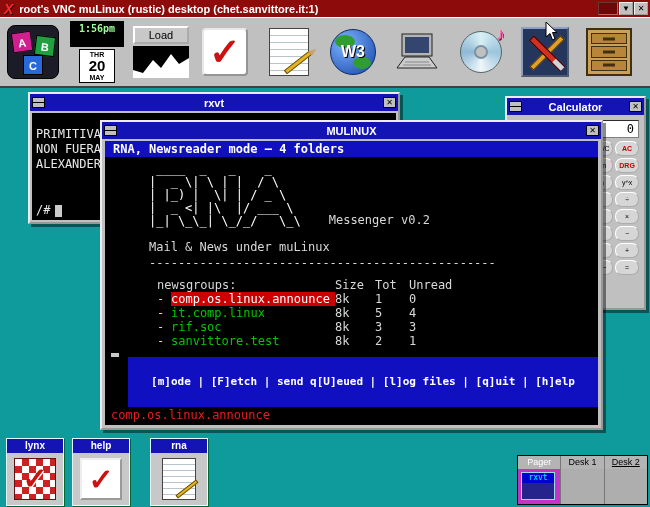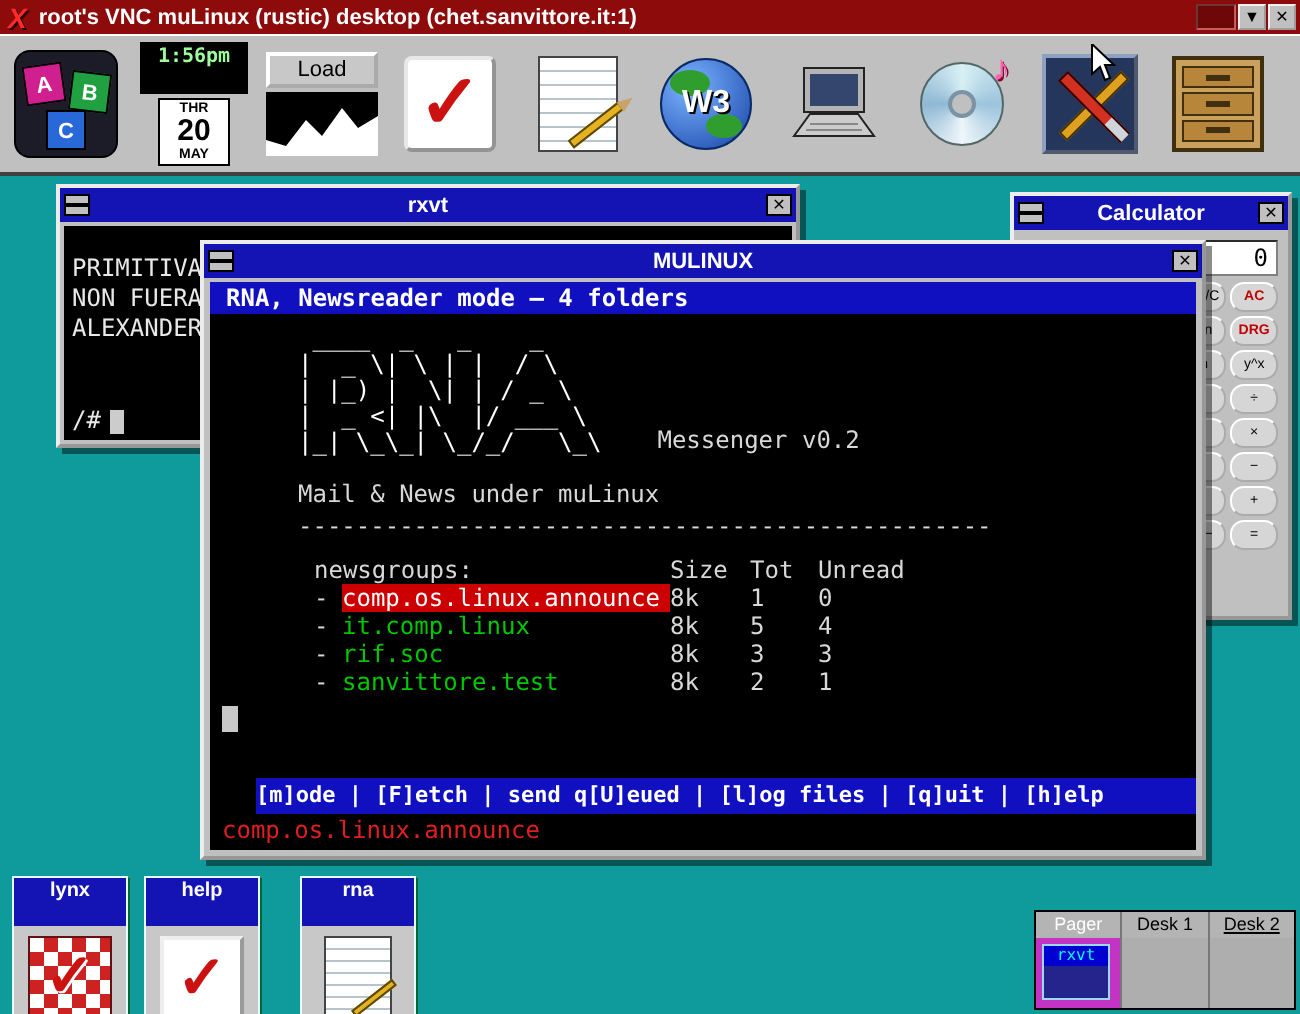--- a/index.html
+++ b/index.html
@@ -151,27 +151,27 @@
   .ng-label { width: 178px; }
   .col-size { width: 40px; } .col-tot { width: 34px; } .col-unread { width: 52px; }
   .ng-row { margin-left: 52px; display: flex; }
   .ng-dash { width: 14px; }
   .ng-name { width: 164px; color: #00c800; }
   .ng-name.sel { background: #cc0000; color: #ffffff; }
   .config-row { margin: 10px 0 0 52px; }
   .config-value { color: #00c800; }
   .term-cursor { width: 8px; height: 13px; background: #c8c8c8; margin: 5px 0 0 6px; }
   .status-bar { margin-top: auto; background: #1010c0; color: #fff; font-weight: bold;
-                font-size: 11px; padding: 2px 0; flex: none; margin-left: 23px; }
+                font-size: 11px; text-align: center; padding: 18px 0; flex: none; margin-left: 23px; }
   .selected-line { color: #e02020; padding: 1px 6px 3px; flex: none; }
 
   
   .icon-win { position: absolute; top: 438px; width: 58px; background: #c8c8c8;
               border: 1px solid #e8ffff; box-shadow: 1px 1px 0 #063; }
-  .icon-title { height: 24px; background: #1414b4; color: #fff; font-size: 10px;
+  .icon-title { height: 14px; background: #1414b4; color: #fff; font-size: 10px;
                 font-weight: bold; text-align: center; line-height: 14px; }
   .icon-body { height: 52px; display: flex; align-items: center; justify-content: center; }
   .lynx-icon { width: 42px; height: 42px; background-color: #fff; position: relative;
       background-image:
         linear-gradient(45deg, #c22 25%, transparent 25%, transparent 75%, #c22 75%),
         linear-gradient(45deg, #c22 25%, transparent 25%, transparent 75%, #c22 75%);
       background-size: 14px 14px; background-position: 0 0, 7px 7px;
       border: 1px solid #611; text-align: center; }
   .help-icon { width: 42px; height: 42px; background: #fff; border: 2px outset #eee;
       text-align: center; }

